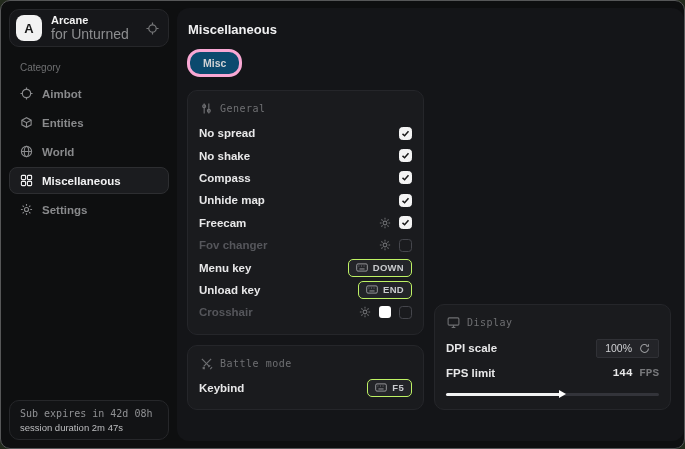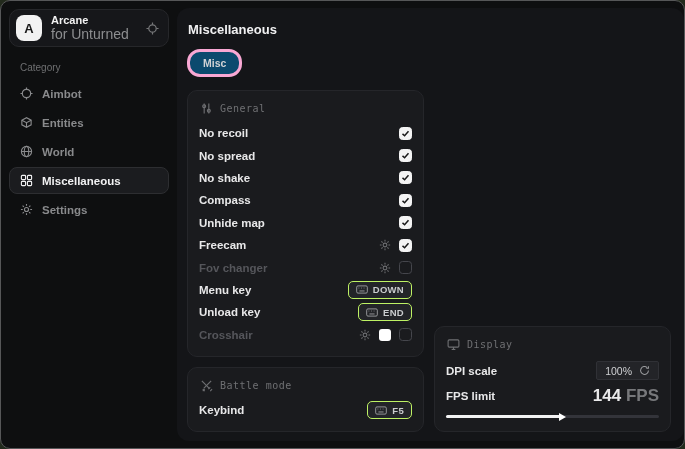--- a/index.html
+++ b/index.html
@@ -104,21 +104,21 @@
   .keybadge .ktext { font-size:9.5px; font-weight:bold; color:#caccce; letter-spacing:0.3px; }
   
   .drow { display:flex; align-items:center; height:25px; }
   .dpi-box {
     display:flex; align-items:center; gap:7px;
     background:#232428; border:1px solid #303136; border-radius:2px;
     padding:2.5px 8px;
   }
   .dpi-val { font-size:10.5px; color:#cfd0d3; }
   .refresh { display:flex; color:#9a9b9e; }
-  .fps-val { font-size:17px; }
+  .fps-val { font-size:11px;font-family:Liberation Mono, monospace; }
   .fps-num { color:#e9e9ea; font-weight:bold; }
   .fps-unit { color:#77787b; font-weight:600; }
   .slider { position:relative; height:9px; margin-top:4px; }
   .slider-track {
     position:absolute; left:0; right:0; top:3px; height:3px;
     background:#33343a; border-radius:2px;
   }
   .slider-fill {
     position:absolute; left:0; top:3px; height:3px;
     background:#f2f2f3; border-radius:2px;
@@ -205,20 +205,24 @@
         <span class="nicon">
           <svg width="13" height="13" viewBox="0 0 14 14" fill="none" stroke="currentColor" stroke-width="1.2">
               <circle cx="7" cy="7" r="2.2"></circle>
               <path d="M7 1v2M7 11v2M1 7h2M11 7h2M2.8 2.8l1.4 1.4M9.8 9.8l1.4 1.4M11.2 2.8L9.8 4.2M4.2 9.8l-1.4 1.4"></path>
             </svg>
         </span>
         <span>Settings</span>
       </div>
     </div>
 
+    <div class="sub-card">
+      <div class="sub-line1">Sub expires in 42d 08h</div>
+      <div class="sub-line2">session duration 2m 47s</div>
+    </div>
   </div>
 
   <div class="main">
     <div class="main-title">Miscellaneous</div>
     <div class="tabs">
       <div class="tab-pill">Misc</div>
     </div>
 
     <div class="content">
 
@@ -230,30 +234,20 @@
               <svg width="13" height="13" viewBox="0 0 14 14" fill="none" stroke="currentColor" stroke-width="1.2">
                   <line x1="4.5" y1="1.5" x2="4.5" y2="12.5"></line>
                   <circle cx="4.5" cy="4.5" r="1.6"></circle>
                   <line x1="9.5" y1="1.5" x2="9.5" y2="12.5"></line>
                   <circle cx="9.5" cy="9.5" r="1.6"></circle>
                 </svg>
             </span>
             <span>General</span>
           </div>
 
-          <div class="row">
-            <span class="row-label">No recoil</span>
-            <span class="row-ctrl">
-                <span class="checkbox on">
-                  <svg width="9" height="9" viewBox="0 0 12 12" fill="none" stroke="#1a1a1a" stroke-width="2">
-                    <polyline points="2,6.5 4.8,9 10,3"></polyline>
-                  </svg>
-                </span>
-              </span>
-          </div>
           <div class="row">
             <span class="row-label">No spread</span>
             <span class="row-ctrl">
                 <span class="checkbox on">
                   <svg width="9" height="9" viewBox="0 0 12 12" fill="none" stroke="#1a1a1a" stroke-width="2">
                     <polyline points="2,6.5 4.8,9 10,3"></polyline>
                   </svg>
                 </span>
               </span>
           </div>

